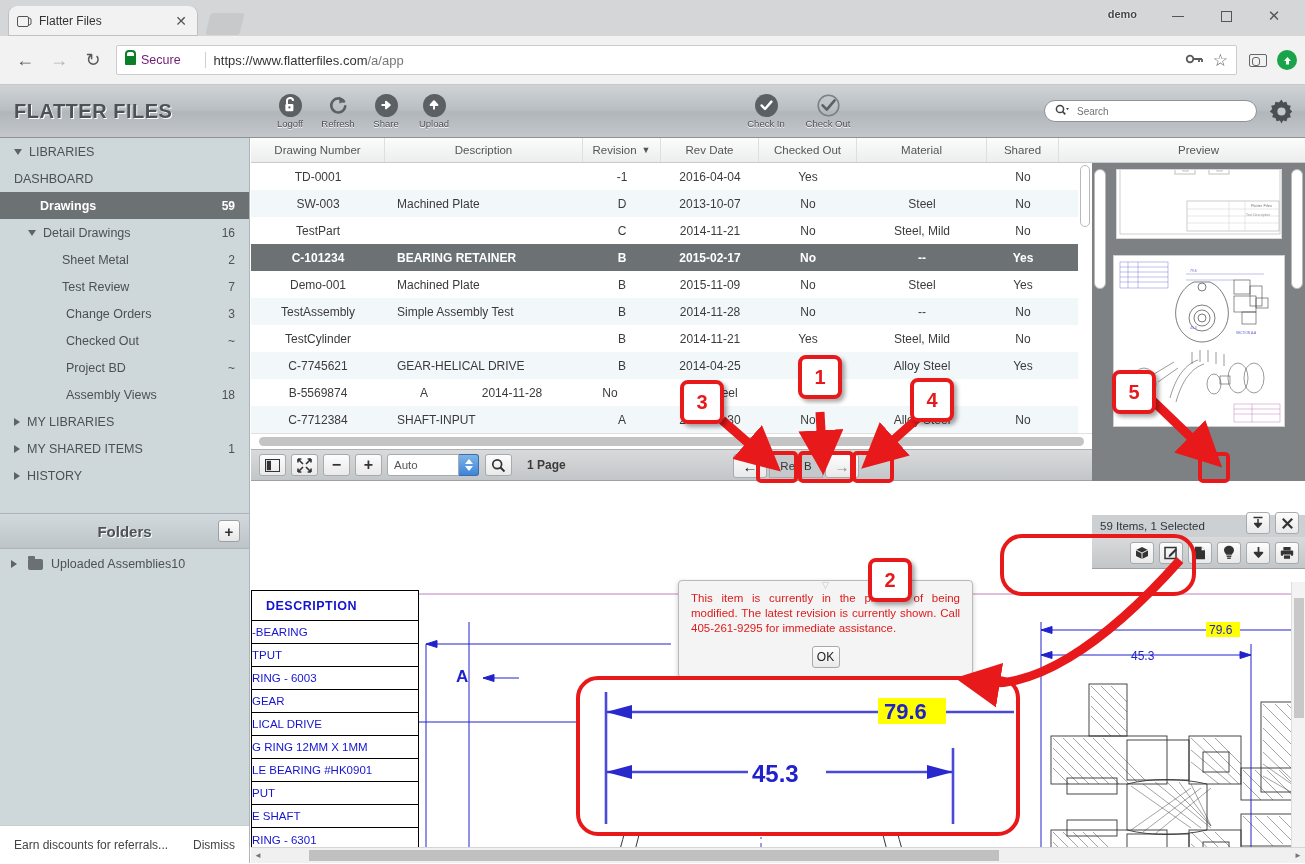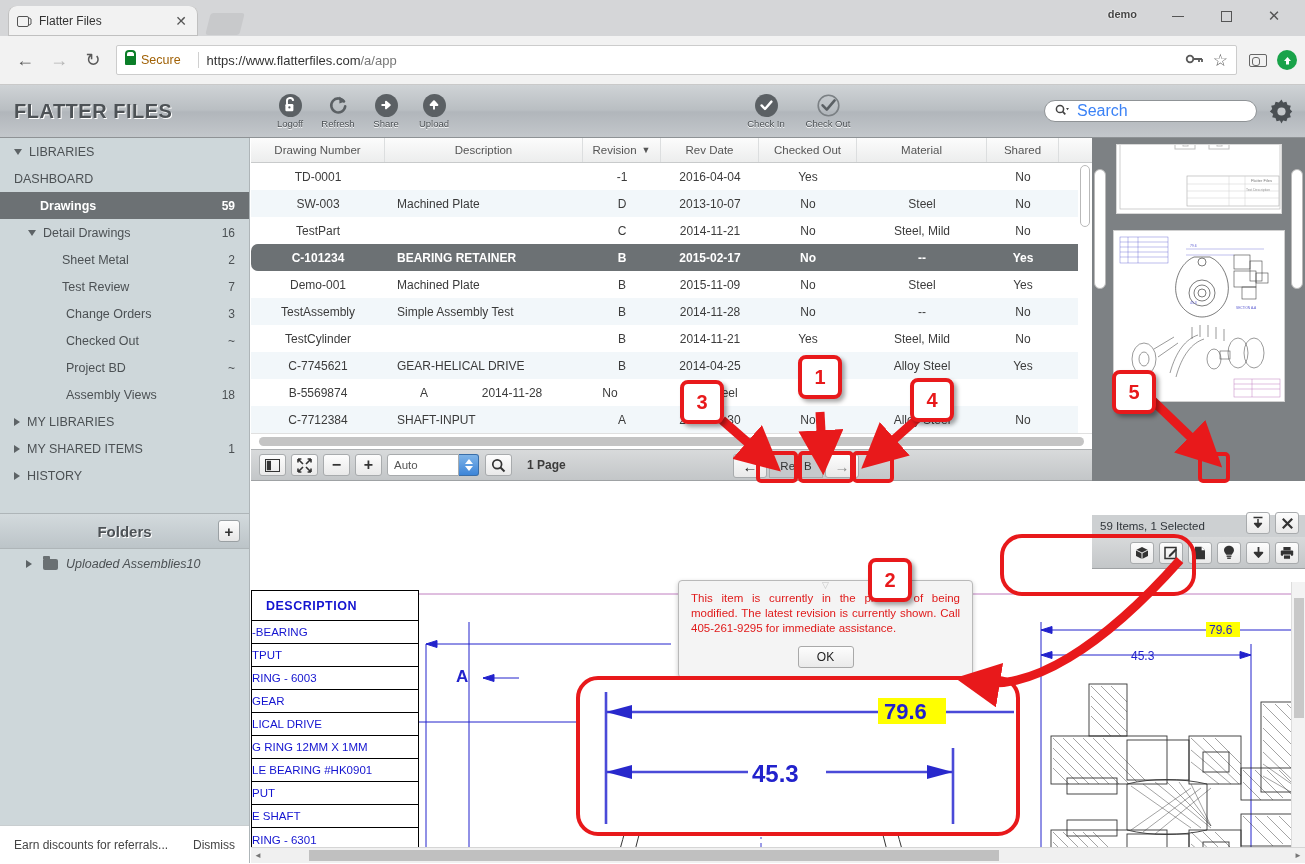--- a/index.html
+++ b/index.html
@@ -43,21 +43,21 @@
   }
   .navbtn { width:34px; height:34px; display:flex; align-items:center; justify-content:center; color:#5a5a5a; font-size:18px; }
   .navbtn.disabled { color:#b5b5b5; }
   #urlfield {
     flex:1; height:30px; background:#fff; border:1px solid #ccc; border-radius:2px;
     display:flex; align-items:center; padding:0 8px; margin:0 6px; position:relative;
   }
   .lock-ico { width:11px; height:9px; position:relative; background:#0b7e28; border-radius:1px; margin-right:5px;}
   .lock-ico:before{content:""; position:absolute; width:7px; height:7px; border:2px solid #0b7e28; border-bottom:none;
       border-radius:4px 4px 0 0; left:0px; top:-6px;}
-  .secure-txt { color:#a16207; font-size:12.5px; margin-right:17px;}
+  .secure-txt { color:#701a75; font-size:12.5px; margin-right:24px;}
   .url-sep { width:1px; height:16px; background:#d0d0d0; margin-right:8px;}
   .url-txt { font-size:13px; color:#333;}
   .url-txt .dim { color:#777; }
   .url-ico { margin-left:auto; display:flex; align-items:center; gap:10px; color:#5a5a5a;}
   #ext-icons { display:flex; align-items:center; gap:10px; padding-left:6px;}
   .ext-card { width:18px; height:13px; border:1.6px solid #666; border-radius:2px; position:relative;}
   .ext-card:after{content:""; position:absolute; left:2px; top:2px; width:6px; height:7px; border:1.5px solid #666; border-radius:3px;}
   .ext-green { width:20px; height:20px; border-radius:50%; background:#19a34a; display:flex;align-items:center;justify-content:center;color:#fff;font-size:11px;}
 
   
@@ -73,21 +73,21 @@
   .tb-btn { width:48px; display:flex; flex-direction:column; align-items:center; justify-content:center; cursor:pointer;}
   .tb-btn .lbl { font-size:9.5px; color:#4b5054; margin-top:1px; text-shadow:0 1px 0 #fff;}
   .circ { width:23px; height:23px; border-radius:50%; background:#5b6064; display:flex; align-items:center; justify-content:center;}
   #tb-left { margin-left:16px; }
   #tb-mid  { position:absolute; left:735px;text-align:center; }
   #searchbox {
     position:absolute; right:48px; top:15px; width:213px; height:22px;
     background:#fff; border:1px solid #8f9396; border-radius:11px;
     display:flex; align-items:center; padding:0 10px;
   }
-  #searchbox .ph { color:#3b82f6; font-size:16px; margin-left:7px;}
+  #searchbox .ph { color:#737373; font-size:10px; margin-left:7px;}
   #gear { position:absolute; right:10px; top:13px; }
 
   
   #sidebar { position:absolute; left:0; top:53px; width:250px; bottom:0;
      background:#ced7da; border-right:1px solid #aeb5b8; }
   .nav-row { height:27px; display:flex; align-items:center; font-size:12.5px; color:#4c5154; padding-left:14px;}
   .nav-row .cnt { margin-left:auto; padding-right:14px; font-size:12px;}
   .tri { width:0;height:0; margin-right:7px; }
   .tri.down { border-left:4.5px solid transparent; border-right:4.5px solid transparent; border-top:6px solid #5d6366;}
   .tri.right{ border-top:4.5px solid transparent; border-bottom:4.5px solid transparent; border-left:6px solid #5d6366;}
@@ -98,36 +98,36 @@
     position:absolute; left:0; right:0; top:375px; height:36px;
     background:linear-gradient(to bottom,#d3dadd,#bcc4c8);
     border-top:1px solid #aeb5b8; border-bottom:1px solid #aeb5b8;
     display:flex; align-items:center; justify-content:center;
   }
   #folders-hd .t { font-size:15px; font-weight:bold; color:#4d5256; text-shadow:1px 1px 0 #fff;}
   #folders-add { position:absolute; right:9px; top:6px; width:22px;height:22px;
      background:linear-gradient(#fdfdfd,#e6e6e6); border:1px solid #9aa0a3; border-radius:3px;
      display:flex;align-items:center;justify-content:center;font-weight:bold;font-size:15px;color:#333;}
   #folder-list { position:absolute; left:0; right:0; top:411px; }
-  .folder-row { height:30px; display:flex; align-items:center; padding-left:26px; font-size:12.5px; color:#4c5154;font-style:italic;}
+  .folder-row { height:30px; display:flex; align-items:center; padding-left:11px; font-size:12.5px; color:#4c5154;}
   .folder-ico { width:15px;height:11px; background:#6a7073; border-radius:1px 2px 2px 2px; margin:0 8px 0 4px; position:relative;}
   .folder-ico:before{content:"";position:absolute;top:-3px;left:0;width:7px;height:3px;background:#6a7073;border-radius:1px 1px 0 0;}
   #promo { position:absolute; left:0; right:0; bottom:0; height:38px; background:#fff;
       border-top:1px solid #c9ced0; display:flex; align-items:center; padding:0 14px; font-size:12px; color:#444;}
   #promo .dismiss { margin-left:auto; color:#444; }
 
   
   #grid { position:absolute; left:251px; top:53px; right:213px; height:295px; background:#fff;}
   #grid-head { display:flex; height:25px; background:linear-gradient(#fcfcfc,#eceded);
       border-bottom:1px solid #c8cacb; }
   #grid-head .th { display:flex; align-items:center; justify-content:center;
       font-size:11.5px; color:#555; border-right:1px solid #dcdedf; height:100%; position:relative;}
   .tr { display:flex; height:27px; align-items:center; font-size:12px; color:#3b3b3b;}
   .tr.alt { background:#f2f7fa; }
-  .tr.selected { background:#6c7174; color:#fff; font-weight:bold;border-radius:7px; }
+  .tr.selected { background:#6c7174; color:#fff; font-weight:bold; }
   .td { display:flex; align-items:center; justify-content:center; height:100%; overflow:hidden; white-space:nowrap;}
   .td.left { justify-content:flex-start; padding-left:12px;}
   .col-dn { width:134px;} .col-de{ width:198px;} .col-rv{ width:78px;}
   .col-rd{ width:98px;} .col-co{ width:98px;} .col-mt{ width:130px;} .col-sh{ width:72px;}
   #grid-vscroll { position:absolute; right:0; top:25px; width:14px; bottom:0; background:#fff;}
   #grid-vscroll .thumb { position:absolute; left:2px; top:2px; width:10px; height:62px;
      background:#fff; border:1px solid #b9b9b9; border-radius:5px;}
   #grid-hscroll { position:absolute; left:251px; right:213px; top:348px; height:16px;
      background:#fff; border-top:1px solid #e0e0e0;}
   #grid-hscroll .thumb { position:absolute; left:8px; top:3px; right:8px; height:9px;
@@ -186,21 +186,21 @@
   #canvas-hscroll .a1 { position:absolute; left:3px; top:3px; color:#777; font-size:8px;}
   #canvas-hscroll .a2 { position:absolute; right:3px; top:3px; color:#777; font-size:8px;}
   #canvas-vscroll { position:absolute; right:0; top:497px; width:14px; bottom:16px; background:#f3f3f3; border-left:1px solid #ddd;}
   #canvas-vscroll .thumb{ position:absolute; left:2px; top:16px; width:10px; height:120px; background:#c8c8c8;}
 
   
   #modal { position:absolute; left:678px; top:495px; width:295px; height:98px;
      background:#f4f4f4; border:1px solid #b9b9b9; border-radius:4px; box-shadow:0 2px 5px rgba(0,0,0,.22);}
   #modal .msg { padding:10px 12px 0 12px; font-size:11.5px; line-height:15px; color:#e01b1b; text-align:justify;}
   #modal .okbtn { position:absolute; left:50%; transform:translateX(-50%); bottom:9px;
-     width:56px; height:22px; background:linear-gradient(#fdfdfd,#eaeaea); border:1px solid #a9a9a9;
+     width:28px; height:22px; background:linear-gradient(#fdfdfd,#eaeaea); border:1px solid #a9a9a9;
      border-radius:3px; font-size:12px; display:flex; align-items:center; justify-content:center; color:#222;}
   #modal .caret { position:absolute; left:50%; margin-left:-7px; top:-1px; width:14px; height:8px; color:#c5c5c5; font-size:9px; text-align:center;}
 
   
   .callout { position:absolute; width:44px; height:44px; background:#fff; border:4px solid #e8191b;
      border-radius:8px; display:flex; align-items:center; justify-content:center;
      font-size:20px; font-weight:bold; color:#e8191b; box-shadow:3px 3px 4px rgba(0,0,0,.35); z-index:40;}
   .hibox { position:absolute; border:4px solid #e8191b; border-radius:5px; z-index:35; pointer-events:none;}
   .hibox.round { border-radius:22px; }
   svg.anno { position:absolute; left:0; top:0; width:1305px; height:864px; pointer-events:none; z-index:38;}
@@ -579,20 +579,21 @@
     <div id="pagecount">1 Page</div>
 
     <div id="revnav">
       <div class="arrow">←</div>
       <div id="revlabel">Rev B</div>
       <div class="arrow" style="color:#8e8e8e;">→</div>
     </div>
   </div>
 
   <div id="preview">
+    <div id="preview-hd">Preview</div>
     <div class="pv-thumb" id="pv1">
       <svg width="166" height="70" viewBox="0 0 166 70">
         <rect x="3" y="-18" width="160" height="82" fill="#fff" stroke="#bbb" stroke-width="0.7"></rect>
         <rect x="58" y="-18" width="20" height="22" fill="none" stroke="#c0c0c0"></rect>
         <rect x="92" y="-18" width="20" height="22" fill="none" stroke="#c0c0c0"></rect>
         <rect x="66" y="-14" width="5" height="15" fill="none" stroke="#c0c0c0"></rect>
         <rect x="100" y="-14" width="5" height="15" fill="none" stroke="#c0c0c0"></rect>
         <rect x="70" y="31" width="92" height="30" fill="none" stroke="#aaa" stroke-width="0.6"></rect>
         <line x1="70" y1="39" x2="162" y2="39" stroke="#ccc" stroke-width="0.5"></line>
         <line x1="70" y1="46" x2="162" y2="46" stroke="#ccc" stroke-width="0.5"></line>

